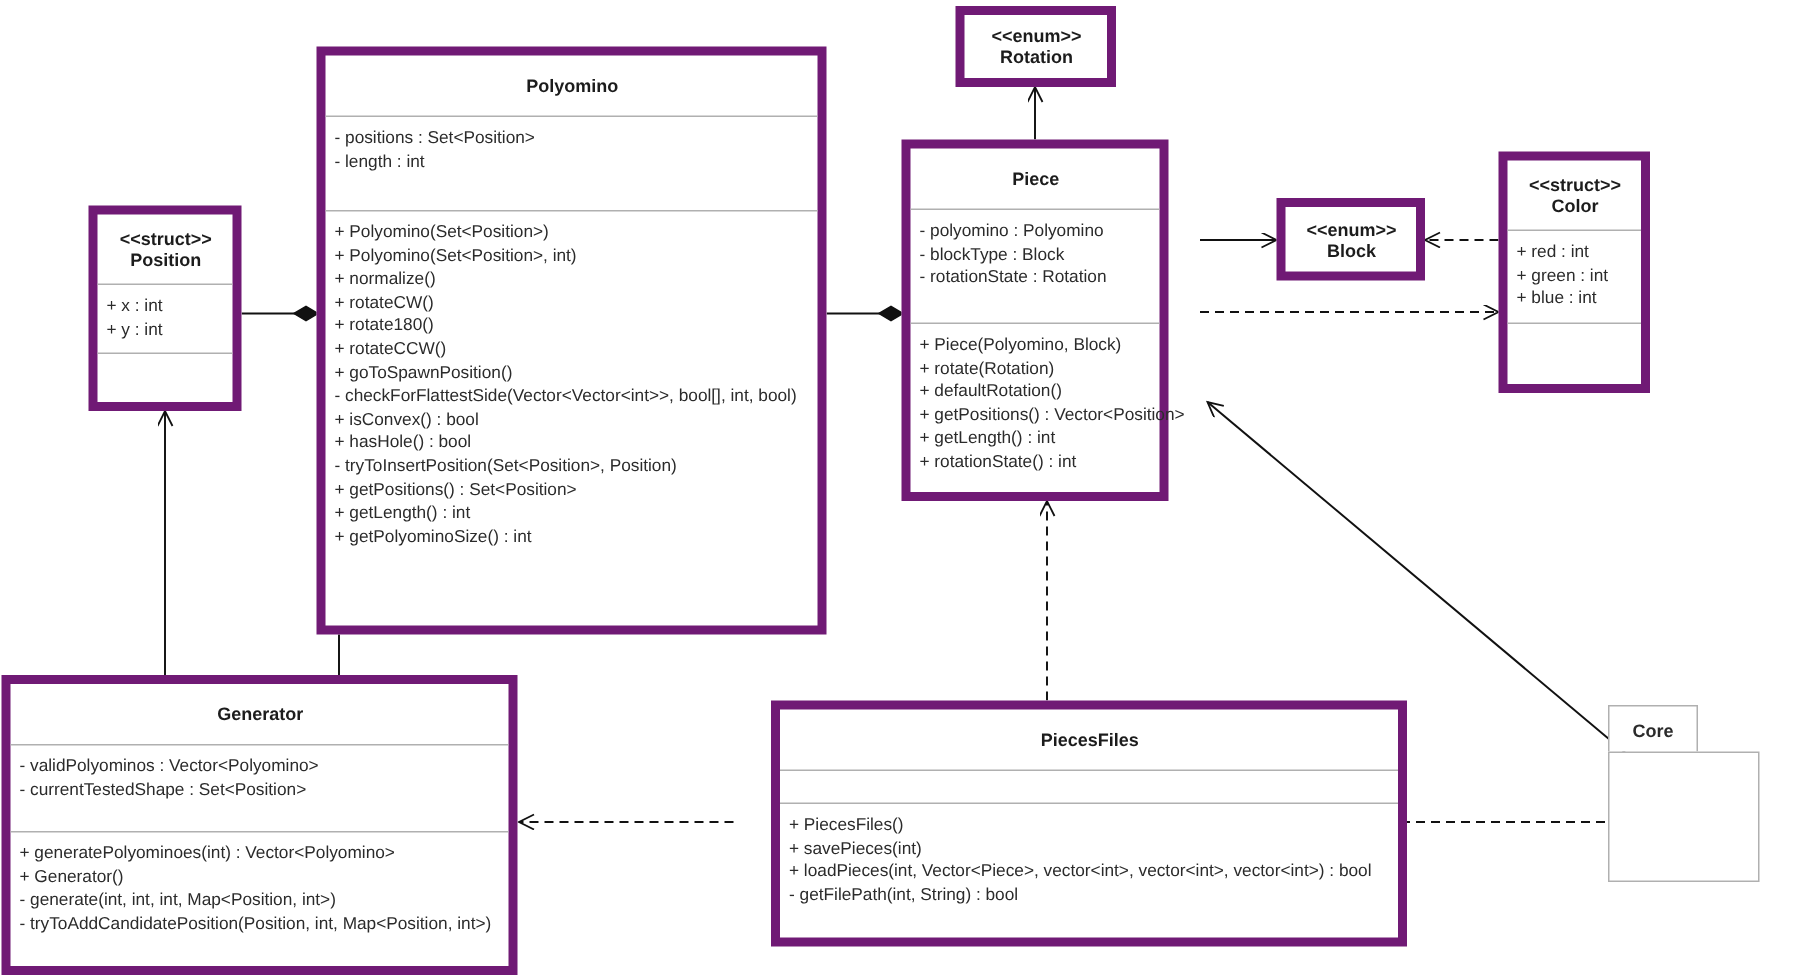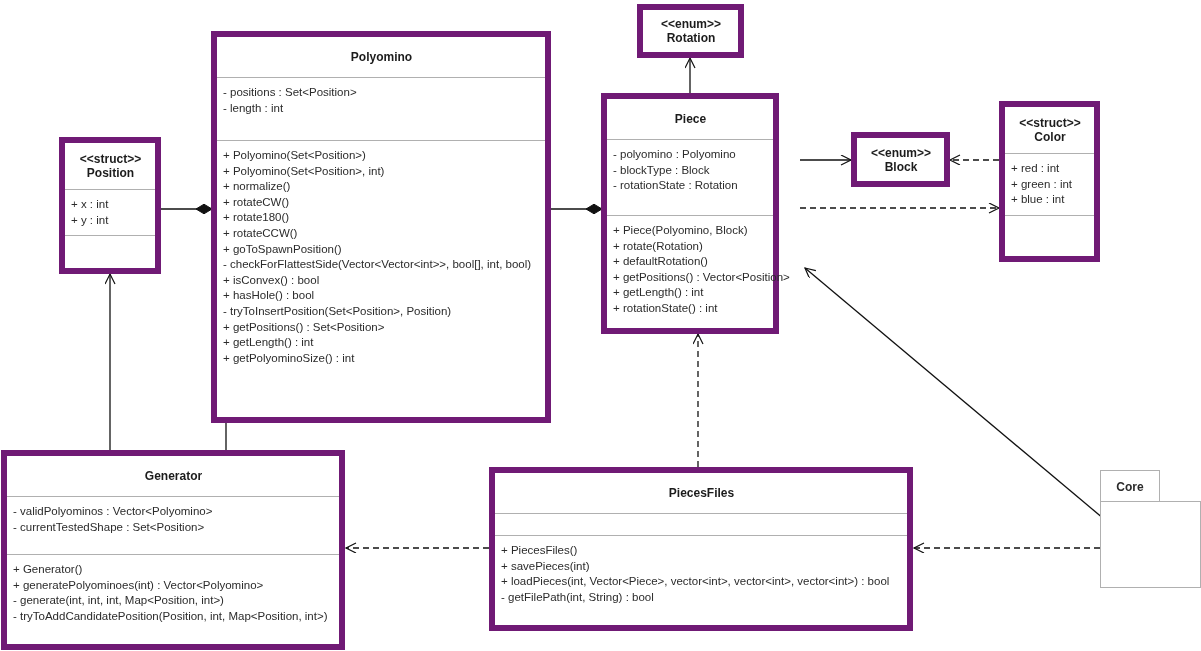--- a/index.html
+++ b/index.html
@@ -241,40 +241,40 @@
 
   <div class="uml-class" style="left:1px; top:450px; width:344px; height:200px;">
     <div class="compartment header" style="padding-top:13px; padding-bottom:13px;">
       <span class="cname">Generator</span>
     </div>
     <div class="compartment divided" style="min-height:58px;">
       <div class="member">- validPolyominos : Vector&lt;Polyomino&gt;</div>
       <div class="member">- currentTestedShape : Set&lt;Position&gt;</div>
     </div>
     <div class="compartment divided body">
+      <div class="member">+ generatePolyominoes(int) : Vector&lt;Polyomino&gt;</div>
       <div class="member">+ Generator()</div>
-      <div class="member">+ generatePolyominoes(int) : Vector&lt;Polyomino&gt;</div>
       <div class="member">- generate(int, int, int, Map&lt;Position, int&gt;)</div>
       <div class="member">- tryToAddCandidatePosition(Position, int, Map&lt;Position, int&gt;)</div>
     </div>
   </div>
 
-  <div class="uml-class" style="left:489px; top:467px; width:424px; height:164px;">
+  <div class="uml-class" style="left:514px; top:467px; width:424px; height:164px;">
     <div class="compartment header" style="padding-top:13px; padding-bottom:13px;">
       <span class="cname">PiecesFiles</span>
     </div>
     <div class="compartment divided" style="height:22px; padding:0;"></div>
     <div class="compartment divided body">
       <div class="member">+ PiecesFiles()</div>
       <div class="member">+ savePieces(int)</div>
       <div class="member">+ loadPieces(int, Vector&lt;Piece&gt;, vector&lt;int&gt;, vector&lt;int&gt;, vector&lt;int&gt;) : bool</div>
       <div class="member">- getFilePath(int, String) : bool</div>
     </div>
   </div>
 
-  <div class="uml-package" style="left:1100px; top:470px; width:101px; height:118px;">
+  <div class="uml-package" style="left:1072px; top:470px; width:101px; height:118px;">
     <div class="tab" style="width:60px; height:31px;">
       <span>Core</span>
     </div>
     <div class="pbody" style="width:101px; height:87px;"></div>
   </div>
 
 </div>
 
 </body></html>

